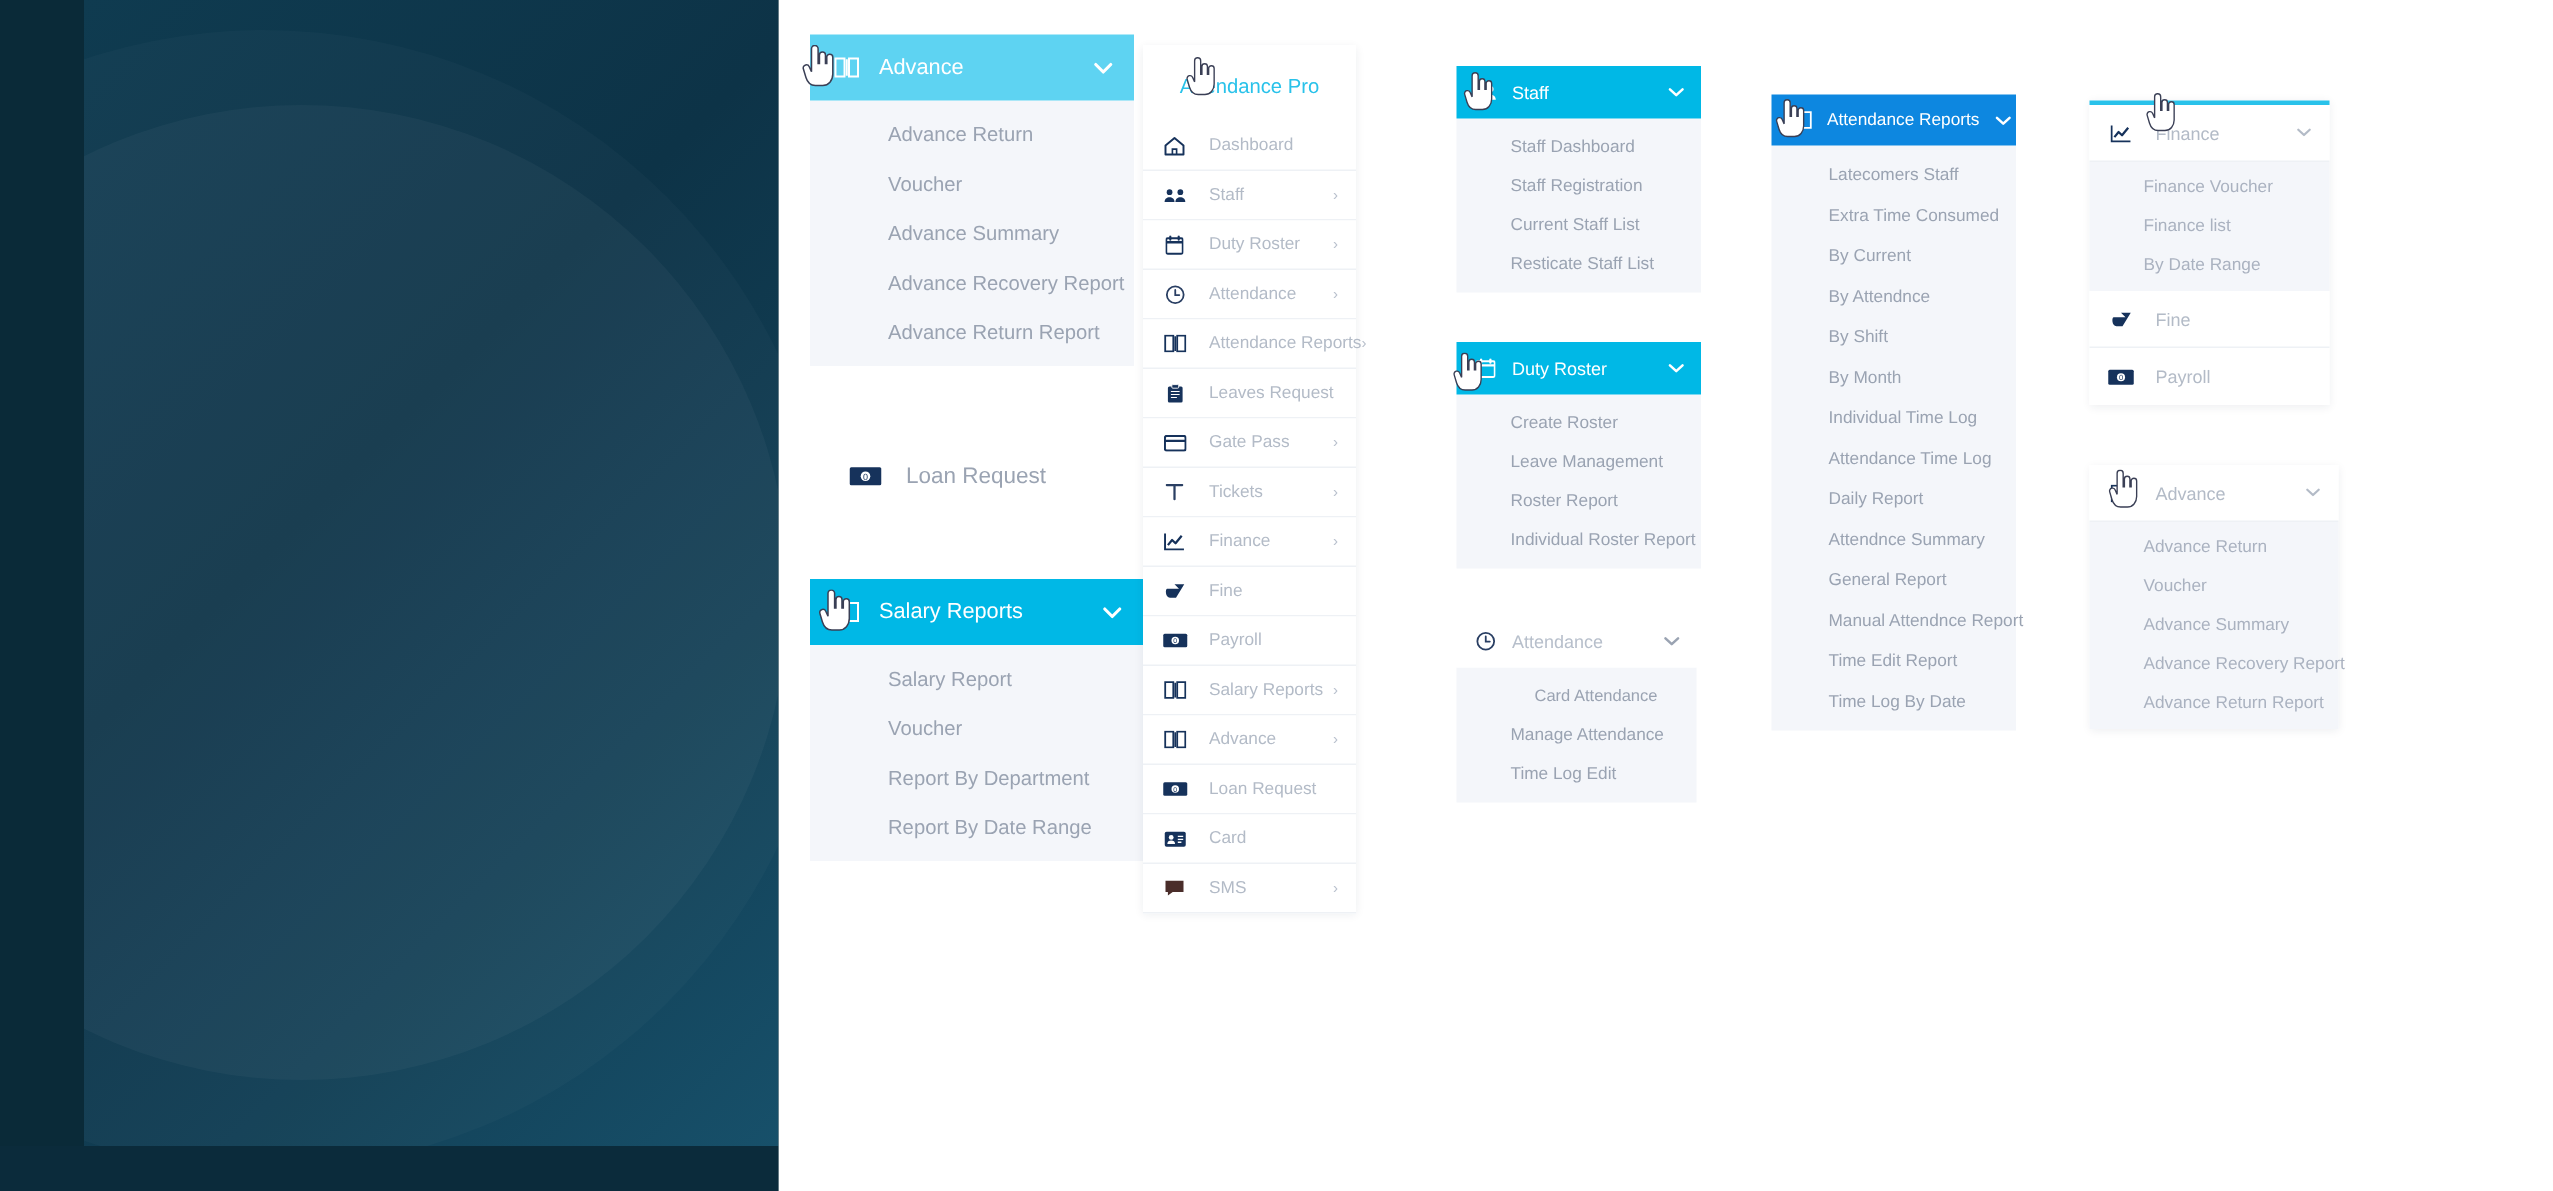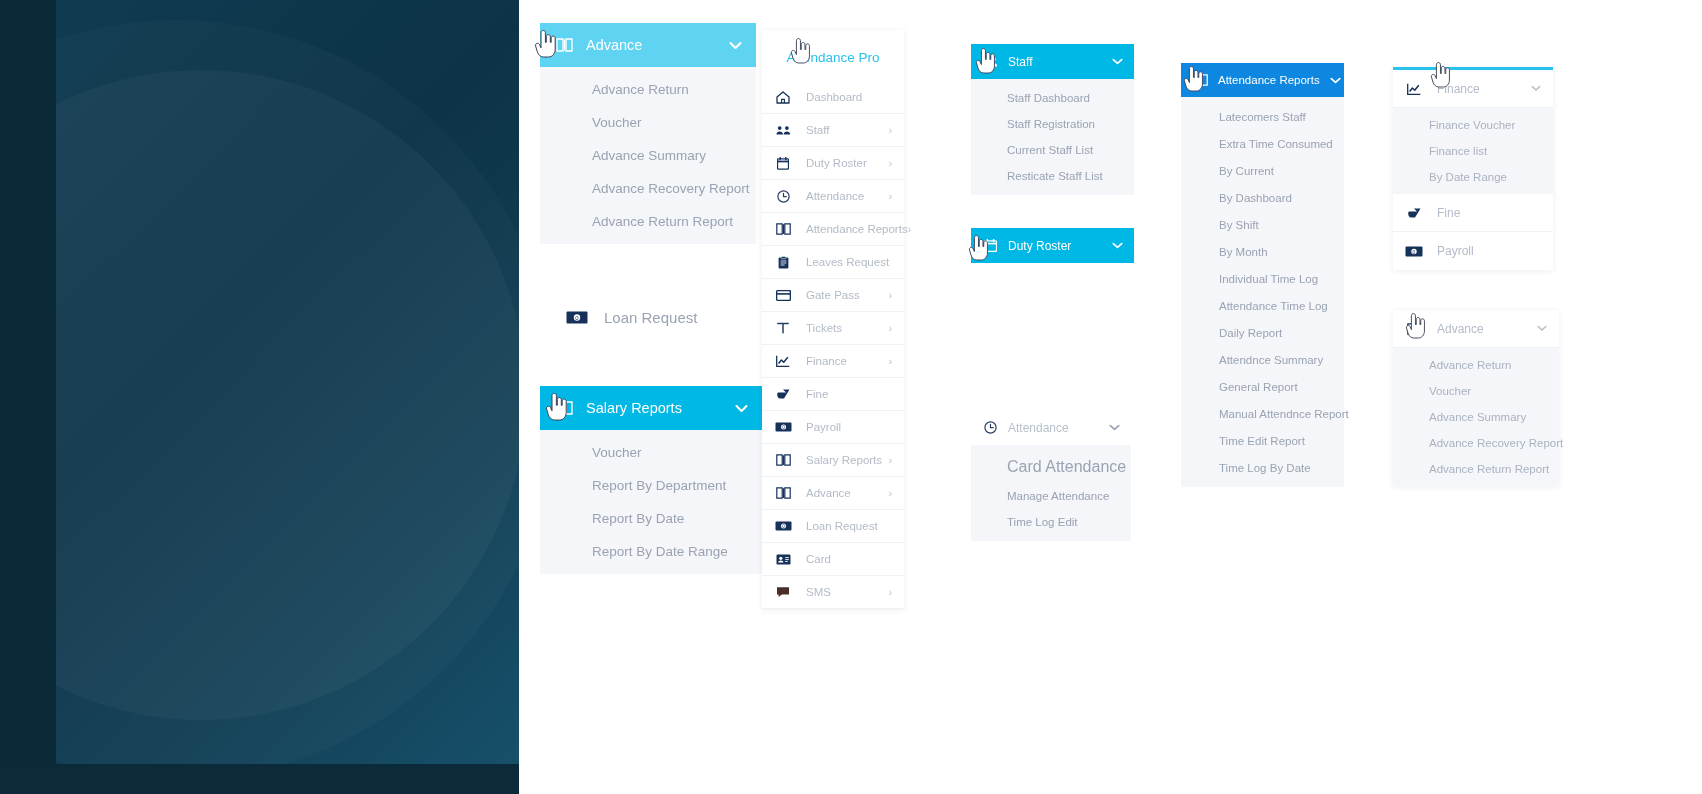--- a/index.html
+++ b/index.html
@@ -207,23 +207,23 @@
         </svg>
     </span>
     <span class="htext">Salary Reports</span>
     <span class="chev">
       <svg width="13" height="9" viewBox="0 0 13 9">
           <path d="M1.5 2 L6.5 7 L11.5 2" fill="none" stroke="#fff" stroke-width="2.1" stroke-linecap="round" stroke-linejoin="round"></path>
         </svg>
     </span>
   </div>
   <div class="mlist">
+    <div class="mitem">Salary Report</div>
     <div class="mitem">Voucher</div>
     <div class="mitem">Report By Department</div>
-    <div class="mitem">Report By Date</div>
     <div class="mitem">Report By Date Range</div>
   </div>
 </div>
 
 <div class="panel" id="sidebar">
   <div id="brand">Attendance Pro</div>
   <div id="sidebar-rows">
       <div class="rowitem">
         <span class="ric">
           <svg width="14" height="13" viewBox="0 0 14 13">
@@ -426,39 +426,45 @@
           <path d="M3.4 0.6v2.2M9.6 0.6v2.2" stroke="#fff" stroke-width="1.5" stroke-linecap="round"></path>
         </svg>
     </span>
     <span class="htext">Duty Roster</span>
     <span class="chev">
       <svg width="11" height="7" viewBox="0 0 11 7">
           <path d="M1.3 1.6 L5.5 5.4 L9.7 1.6" fill="none" stroke="#fff" stroke-width="1.7" stroke-linecap="round" stroke-linejoin="round"></path>
         </svg>
     </span>
   </div>
+  <div class="mlist tight">
+    <div class="mitem" style="font-size:11.5px;padding-left:36px;">Create Roster</div>
+    <div class="mitem" style="font-size:11.5px;padding-left:36px;">Leave Management</div>
+    <div class="mitem" style="font-size:11.5px;padding-left:36px;">Roster Report</div>
+    <div class="mitem" style="font-size:11.5px;padding-left:36px;">Individual Roster Report</div>
+  </div>
 </div>
 
 <div class="panel" id="p-attend">
   <div class="mhead plain" style="height:35px;font-size:12px;padding:0 11px;">
     <span class="hicon" style="width:16px;margin-right:10px;">
       <svg width="13" height="13" viewBox="0 0 13 13">
           <circle cx="6.5" cy="6.5" r="5.6" fill="none" stroke="#2a3f63" stroke-width="1.2"></circle>
           <path d="M6.5 3.3v3.4h2.7" fill="none" stroke="#2a3f63" stroke-width="1.2" stroke-linecap="round"></path>
         </svg>
     </span>
     <span class="htext">Attendance</span>
     <span class="chev">
       <svg width="11" height="7" viewBox="0 0 11 7">
           <path d="M1.3 1.6 L5.5 5.4 L9.7 1.6" fill="none" stroke="#9aa3b2" stroke-width="1.7" stroke-linecap="round" stroke-linejoin="round"></path>
         </svg>
     </span>
   </div>
   <div class="mlist tight">
-    <div class="mitem" style="font-size:16px;padding-left:36px;">Card Attendance</div>
+    <div class="mitem" style="font-size:11px;padding-left:36px;text-align:center;">Card Attendance</div>
     <div class="mitem" style="font-size:11.5px;padding-left:36px;">Manage Attendance</div>
     <div class="mitem" style="font-size:11.5px;padding-left:36px;">Time Log Edit</div>
   </div>
 </div>
 
 <div class="panel" id="p-areports">
   <div class="mhead navy" style="height:34px;font-size:11.5px;padding:0 11px;">
     <span class="hicon" style="width:16px;margin-right:10px;">
       <svg width="15" height="12" viewBox="0 0 15 12">
           <path d="M0.8 0.8h5.4v10.4H0.8z M8.8 0.8h5.4v10.4H8.8z" fill="none" stroke="#fff" stroke-width="1.2"></path>
@@ -469,21 +475,21 @@
     <span class="chev">
       <svg width="11" height="7" viewBox="0 0 11 7">
           <path d="M1.3 1.6 L5.5 5.4 L9.7 1.6" fill="none" stroke="#fff" stroke-width="1.7" stroke-linecap="round" stroke-linejoin="round"></path>
         </svg>
     </span>
   </div>
   <div class="mlist tight" id="areports-list">
       <div class="mitem" style="font-size: 11.5px; padding-left: 38px; padding-top: 7.5px; padding-bottom: 7.5px;">Latecomers Staff</div>
       <div class="mitem" style="font-size: 11.5px; padding-left: 38px; padding-top: 7.5px; padding-bottom: 7.5px;">Extra Time Consumed</div>
       <div class="mitem" style="font-size: 11.5px; padding-left: 38px; padding-top: 7.5px; padding-bottom: 7.5px;">By Current</div>
-      <div class="mitem" style="font-size: 11.5px; padding-left: 38px; padding-top: 7.5px; padding-bottom: 7.5px;">By Dashboard</div>
+      <div class="mitem" style="font-size: 11.5px; padding-left: 38px; padding-top: 7.5px; padding-bottom: 7.5px;">By Attendnce</div>
       <div class="mitem" style="font-size: 11.5px; padding-left: 38px; padding-top: 7.5px; padding-bottom: 7.5px;">By Shift</div>
       <div class="mitem" style="font-size: 11.5px; padding-left: 38px; padding-top: 7.5px; padding-bottom: 7.5px;">By Month</div>
       <div class="mitem" style="font-size: 11.5px; padding-left: 38px; padding-top: 7.5px; padding-bottom: 7.5px;">Individual Time Log</div>
       <div class="mitem" style="font-size: 11.5px; padding-left: 38px; padding-top: 7.5px; padding-bottom: 7.5px;">Attendance Time Log</div>
       <div class="mitem" style="font-size: 11.5px; padding-left: 38px; padding-top: 7.5px; padding-bottom: 7.5px;">Daily Report</div>
       <div class="mitem" style="font-size: 11.5px; padding-left: 38px; padding-top: 7.5px; padding-bottom: 7.5px;">Attendnce Summary</div>
       <div class="mitem" style="font-size: 11.5px; padding-left: 38px; padding-top: 7.5px; padding-bottom: 7.5px;">General Report</div>
       <div class="mitem" style="font-size: 11.5px; padding-left: 38px; padding-top: 7.5px; padding-bottom: 7.5px;">Manual Attendnce Report</div>
       <div class="mitem" style="font-size: 11.5px; padding-left: 38px; padding-top: 7.5px; padding-bottom: 7.5px;">Time Edit Report</div>
       <div class="mitem" style="font-size: 11.5px; padding-left: 38px; padding-top: 7.5px; padding-bottom: 7.5px;">Time Log By Date</div>

